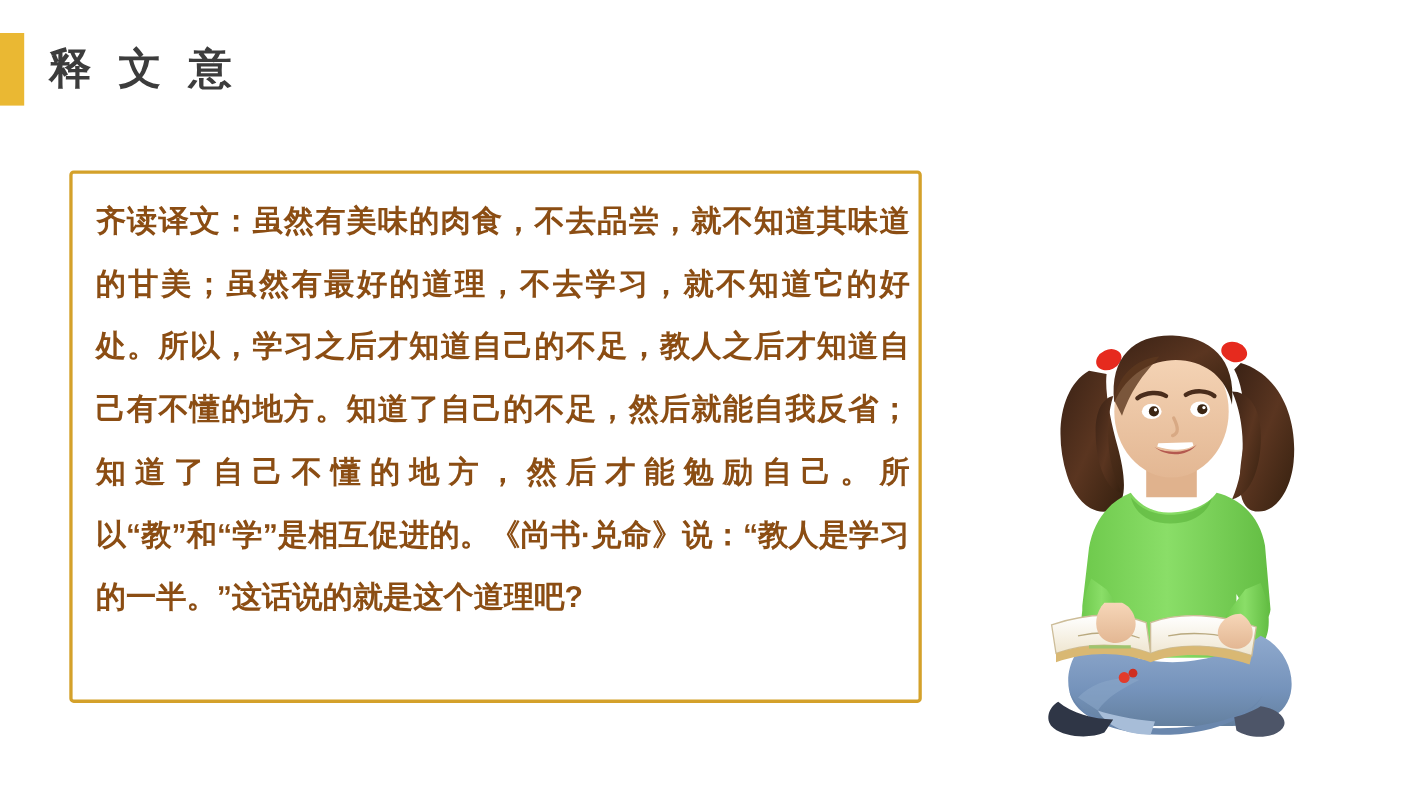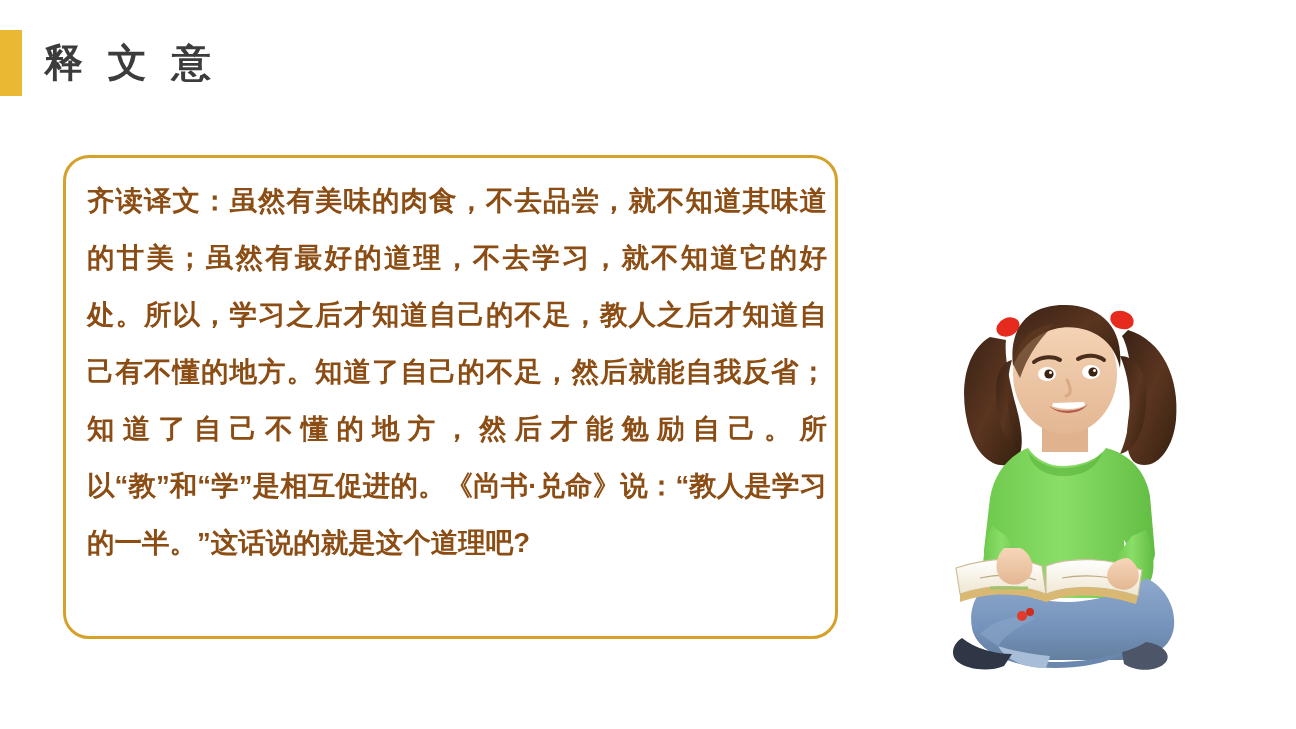--- a/index.html
+++ b/index.html
@@ -53,21 +53,21 @@
 
   
   #text-panel {
     position: absolute;
     left: 63px;
     top: 155px;
     width: 775px;
     height: 484px;
     box-sizing: border-box;
     border: 3px solid #d4a12a;
-    border-radius: 26px;
+    border-radius: 4px;
     background: #ffffff;
   }
   #panel-body {
     position: absolute;
     left: 21px;
     top: 14px;
     right: 8px;
     font-size: 27.5px;
     font-weight: bold;
     color: #8b4d13;

